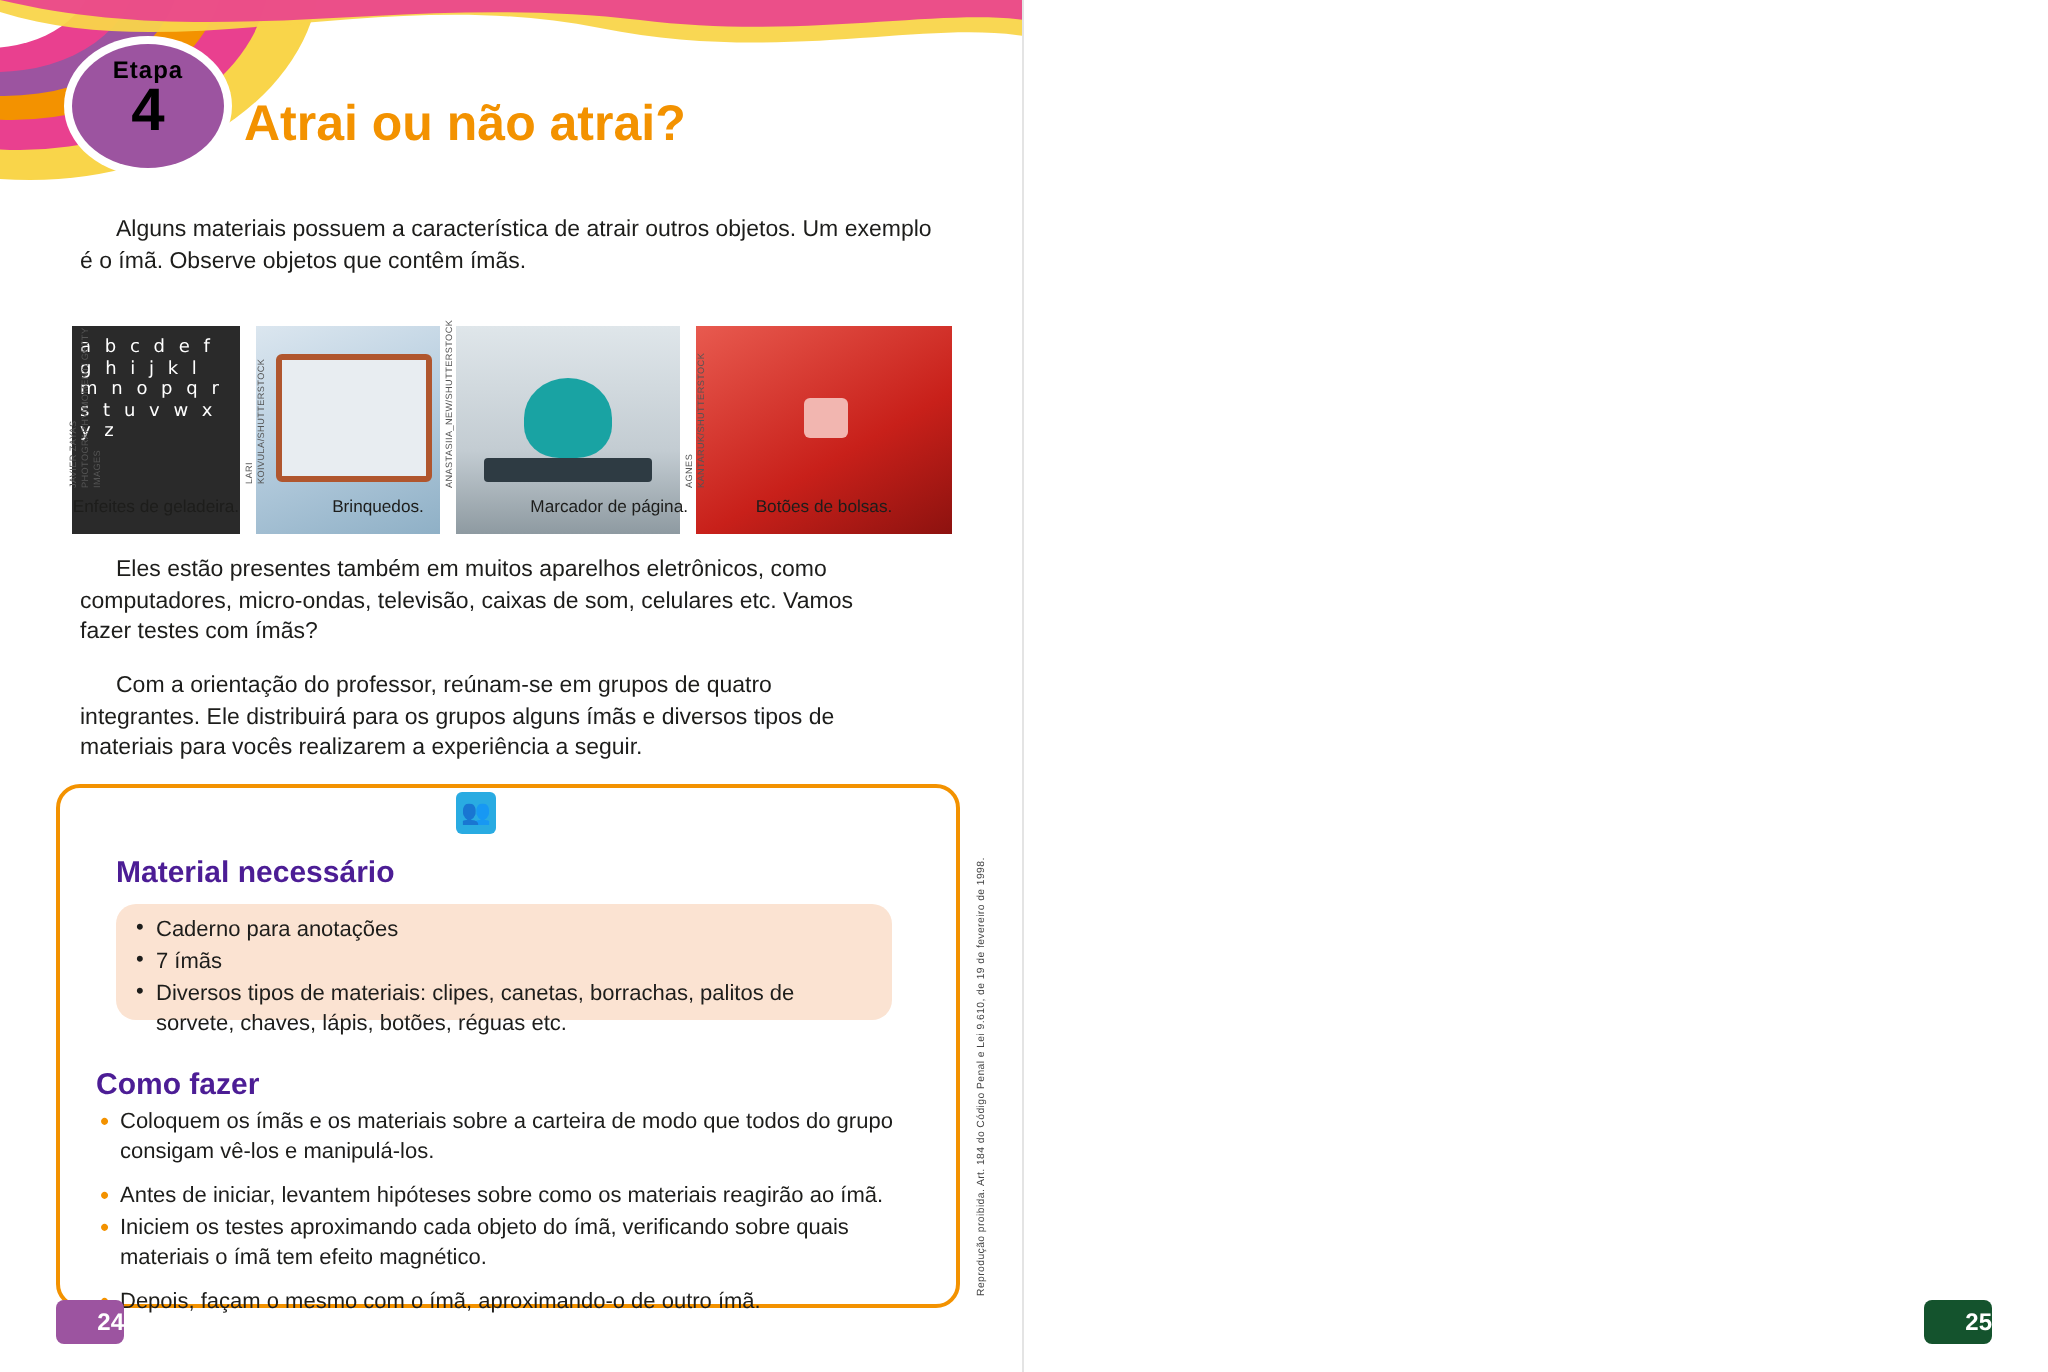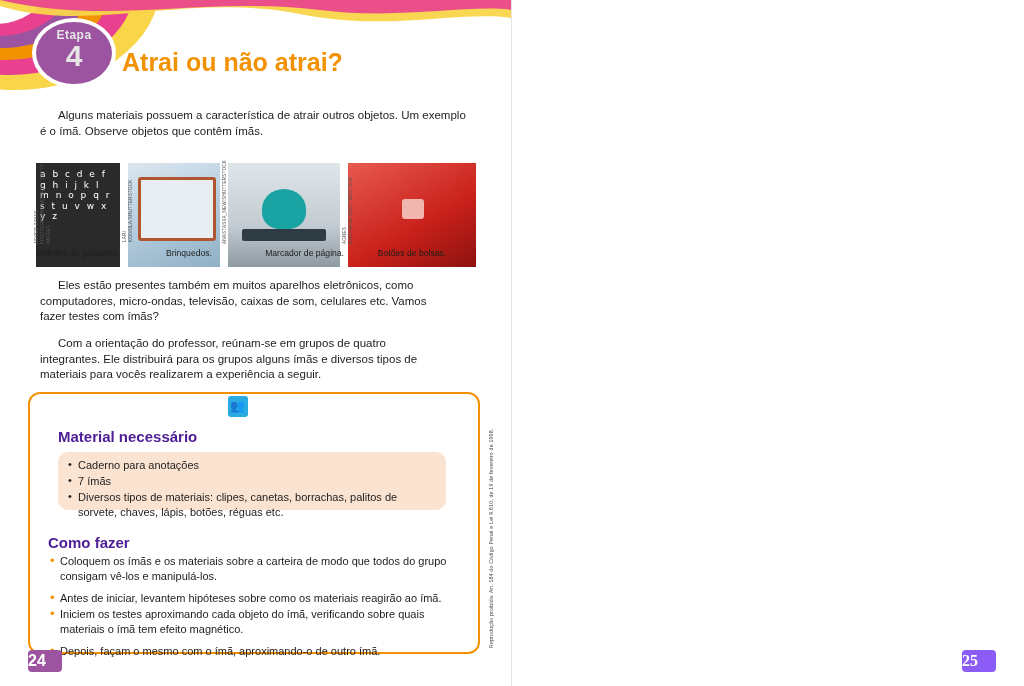--- a/index.html
+++ b/index.html
@@ -21,21 +21,21 @@
   .b1{left:-130px;top:-120px;width:290px;height:210px;background:#f9d54a;}
   .b2{left:-115px;top:-105px;width:250px;height:180px;background:#e9408f;}
   .b3{left:-100px;top:-92px;width:212px;height:152px;background:#f39200;}
   .b4{left:-86px;top:-78px;width:176px;height:126px;background:#9c54a0;}
   .b5{left:-72px;top:-64px;width:140px;height:100px;background:#e9408f;}
   .b6{left:-58px;top:-50px;width:104px;height:74px;background:#fff;}
   .wave{position:absolute;left:0;top:0;width:512px;height:40px;}
 
   .etapa-badge{
     position:absolute;left:36px;top:22px;width:76px;height:62px;
-    background:#9c54a0;border-radius:38px/31px;color:#e5e5e5;text-align:center;
+    background:#9c54a0;border-radius:38px/31px;color:#000000;text-align:center;
     box-shadow:0 0 0 4px #fff;
   }
   .etapa-badge .et{display:block;font-size:12px;font-weight:bold;margin-top:6px;letter-spacing:.5px;}
   .etapa-badge .num{display:block;font-size:30px;font-weight:bold;line-height:28px;}
 
   .title{
     position:absolute;left:122px;top:48px;
     font-size:25px;font-weight:bold;color:#f39200;
   }
 
@@ -84,24 +84,24 @@
     background:#fbe3d2;border-radius:10px;
   }
   ul.bul{position:absolute;margin:0;padding:0;list-style:none;font-size:11px;line-height:15px;color:#1d1d1b;}
   ul.bul li{position:relative;padding-left:12px;margin-bottom:1px;}
   ul.bul li:before{content:"•";position:absolute;left:2px;top:-1px;color:#1d1d1b;}
   ul.orangebul li:before{color:#f39200;font-size:13px;}
 
   
   .pnum{
     position:absolute;bottom:14px;width:34px;height:22px;color:#fff;
-    font-size:16px;font-weight:bold;text-align:left;line-height:22px;
+    font-size:12px;font-weight:bold;text-align:right;line-height:22px;
   }
   .pnum-l{left:28px;background:#9c54a0;border-radius:4px;}
-  .pnum-r{right:28px;background:#8b5cf6;border-radius:4px;font-family:Liberation Serif, serif;}
+  .pnum-r{right:28px;background:#14532d;border-radius:4px;}
 
   
   .legal{
     position:absolute;font-size:5.2px;color:#444;
     writing-mode:vertical-rl;transform:rotate(180deg);letter-spacing:.2px;
   }
 </style>
 </head>
 <body>
 

